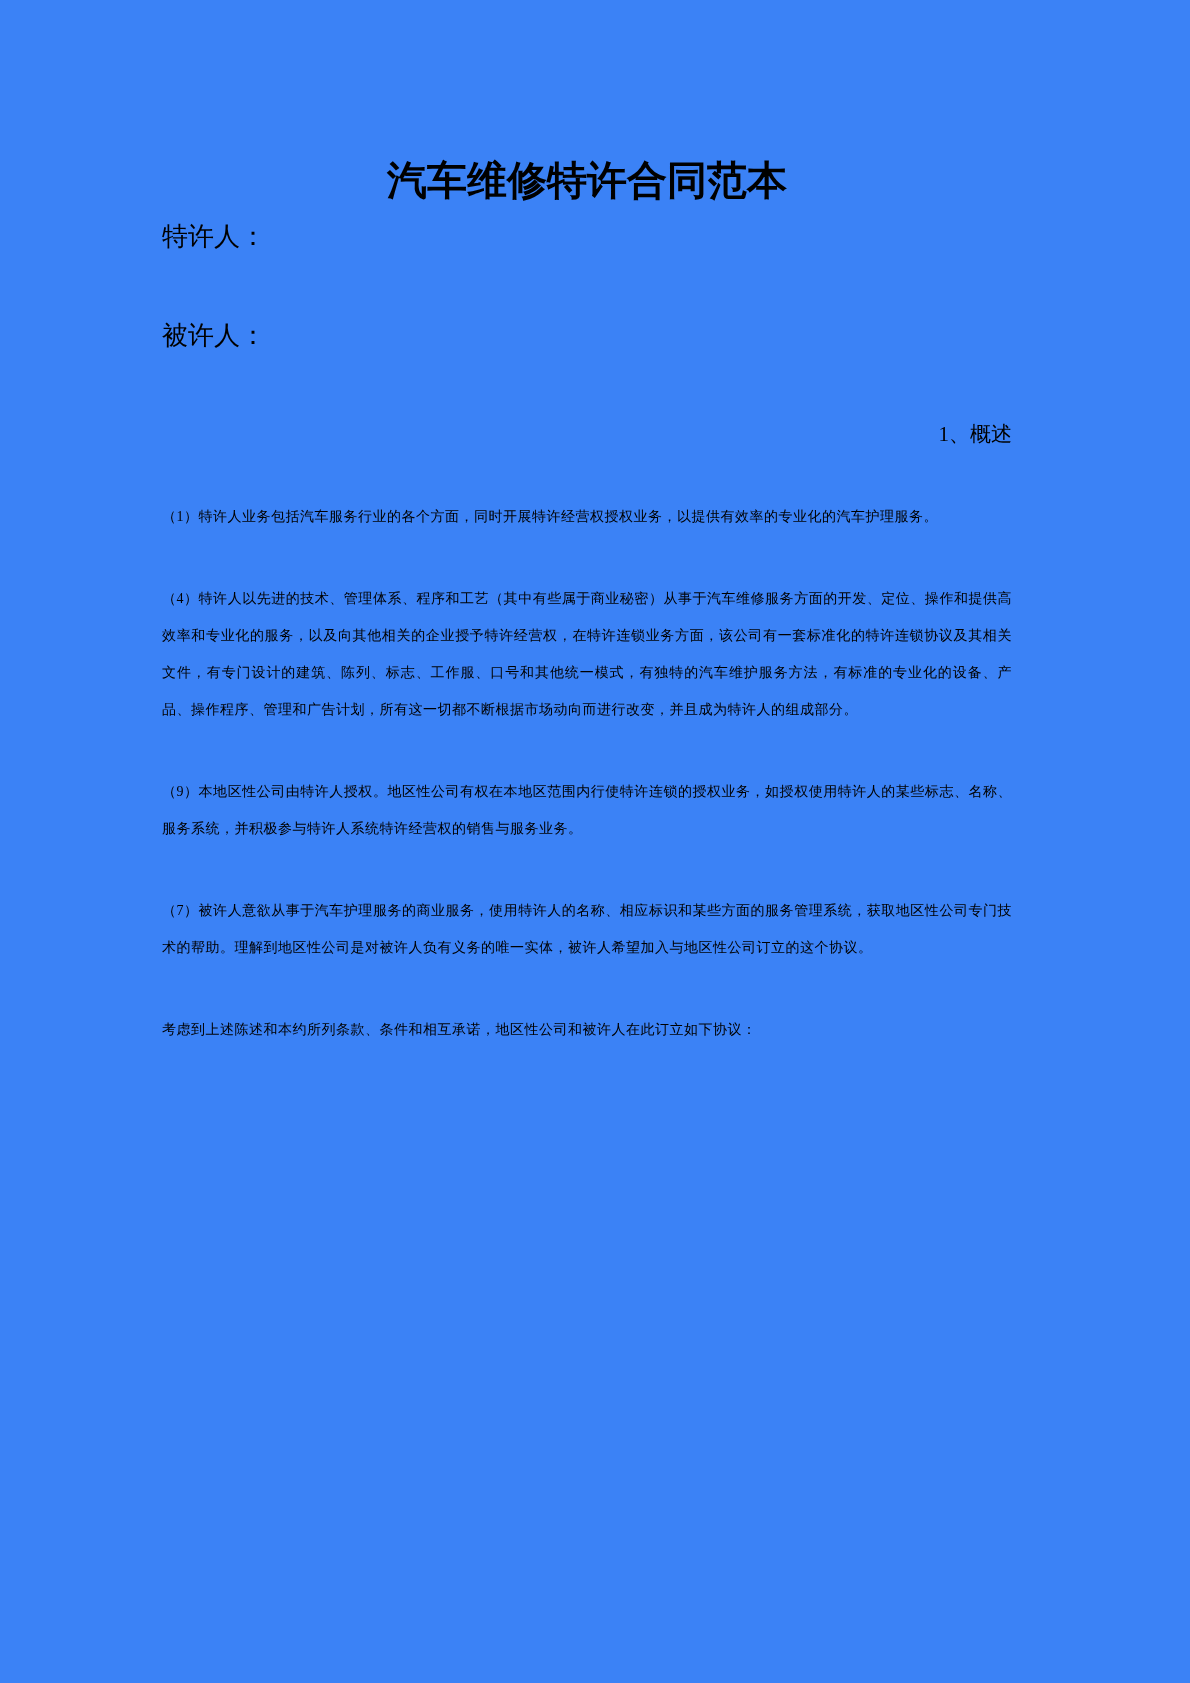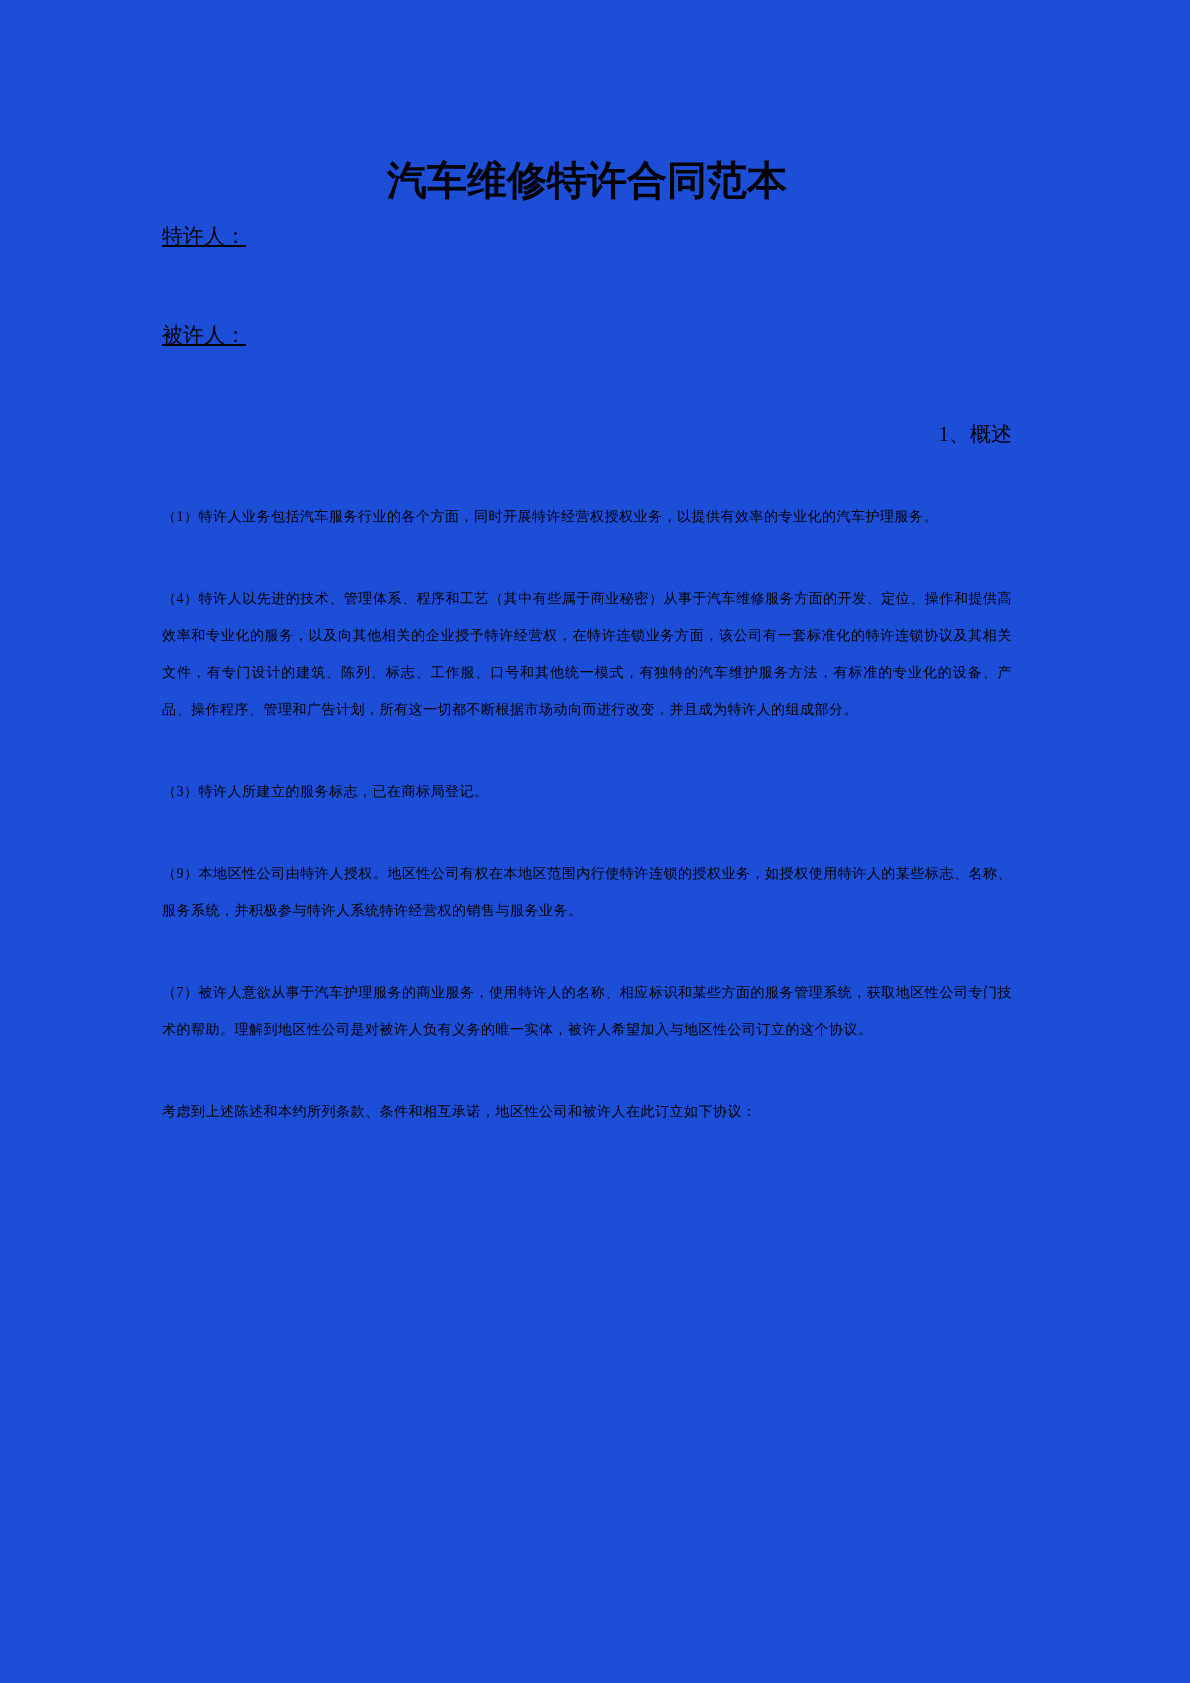--- a/index.html
+++ b/index.html
@@ -4,45 +4,44 @@
 <style>
   html, body {
     margin: 0;
     padding: 0;
     background: #ffffff;
   }
   .page {
     position: relative;
     width: 1190px;
     height: 1683px;
-    background: #1d4ed8;
+    background: #3b82f6;
     color: #000000;
     font-family: "Liberation Serif", "DejaVu Serif", serif;
     overflow: hidden;
     box-sizing: border-box;
   }
   .content {
     box-sizing: border-box;
     padding: 155px 178px 0 162px;
   }
   .doc-title {
     margin: 0 0 11px 0;
     font-size: 40px;
     line-height: 52px;
     font-weight: bold;
     text-align: center;
     letter-spacing: 0px;
     white-space: nowrap;
   }
   .field-line {
     margin: 0;
-    font-size: 21px;
+    font-size: 26px;
     line-height: 37px;
     text-align: left;
-    text-decoration: underline;
   }
   .field-line.gap-above {
     margin-top: 62px;
   }
   .section-heading {
     margin: 62px 0 0 0;
     font-size: 21px;
     line-height: 37px;
     font-weight: normal;
     text-align: right;
@@ -67,21 +66,20 @@
     <p class="field-line">特许人：</p>
 
     <p class="field-line gap-above">被许人：</p>
 
     <p class="section-heading">1、概述</p>
 
     <p class="para">（1）特许人业务包括汽车服务行业的各个方面，同时开展特许经营权授权业务，以提供有效率的专业化的汽车护理服务。</p>
 
     <p class="para">（4）特许人以先进的技术、管理体系、程序和工艺（其中有些属于商业秘密）从事于汽车维修服务方面的开发、定位、操作和提供高效率和专业化的服务，以及向其他相关的企业授予特许经营权，在特许连锁业务方面，该公司有一套标准化的特许连锁协议及其相关文件，有专门设计的建筑、陈列、标志、工作服、口号和其他统一模式，有独特的汽车维护服务方法，有标准的专业化的设备、产品、操作程序、管理和广告计划，所有这一切都不断根据市场动向而进行改变，并且成为特许人的组成部分。</p>
 
-    <p class="para">（3）特许人所建立的服务标志，已在商标局登记。</p>
 
     <p class="para">（9）本地区性公司由特许人授权。地区性公司有权在本地区范围内行使特许连锁的授权业务，如授权使用特许人的某些标志、名称、服务系统，并积极参与特许人系统特许经营权的销售与服务业务。</p>
 
     <p class="para">（7）被许人意欲从事于汽车护理服务的商业服务，使用特许人的名称、相应标识和某些方面的服务管理系统，获取地区性公司专门技术的帮助。理解到地区性公司是对被许人负有义务的唯一实体，被许人希望加入与地区性公司订立的这个协议。</p>
 
 
     <p class="para">考虑到上述陈述和本约所列条款、条件和相互承诺，地区性公司和被许人在此订立如下协议：</p>
   </div>
 </div>
 

